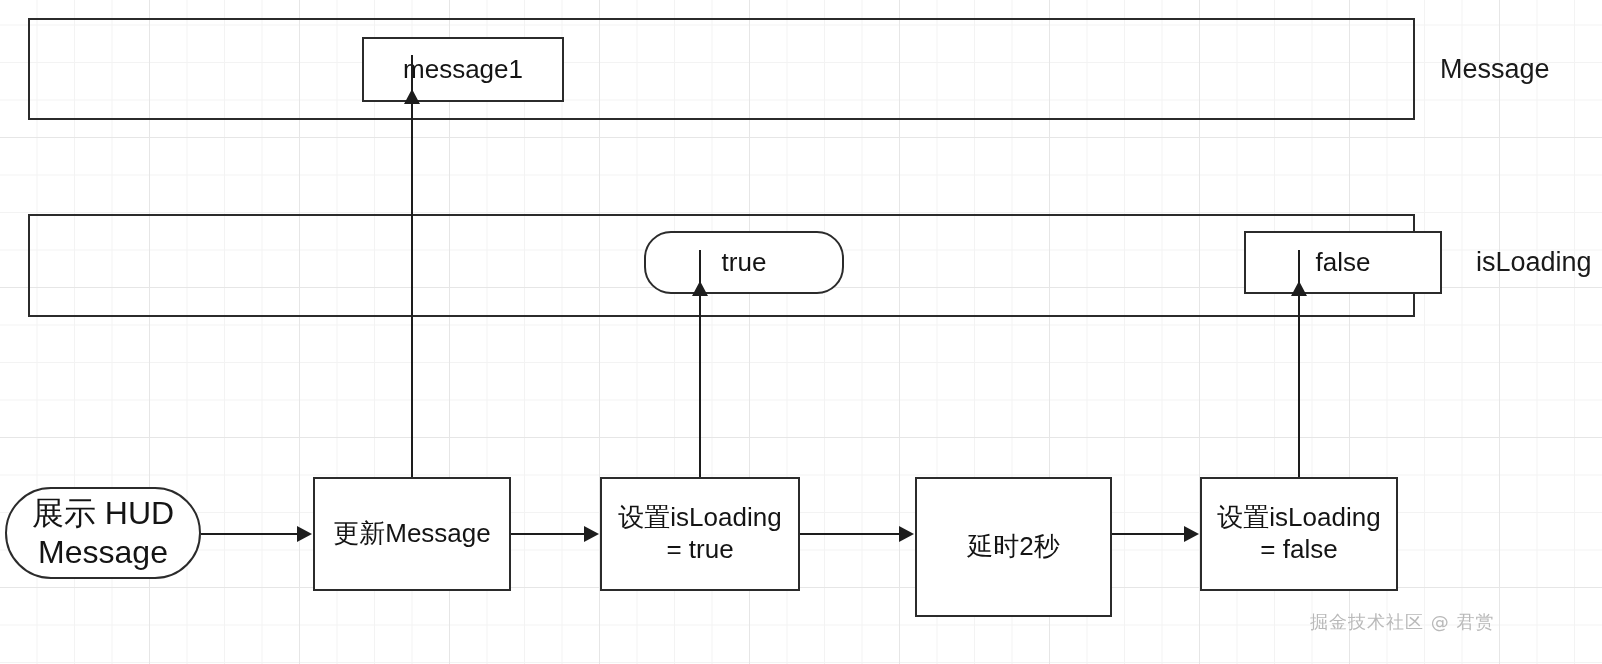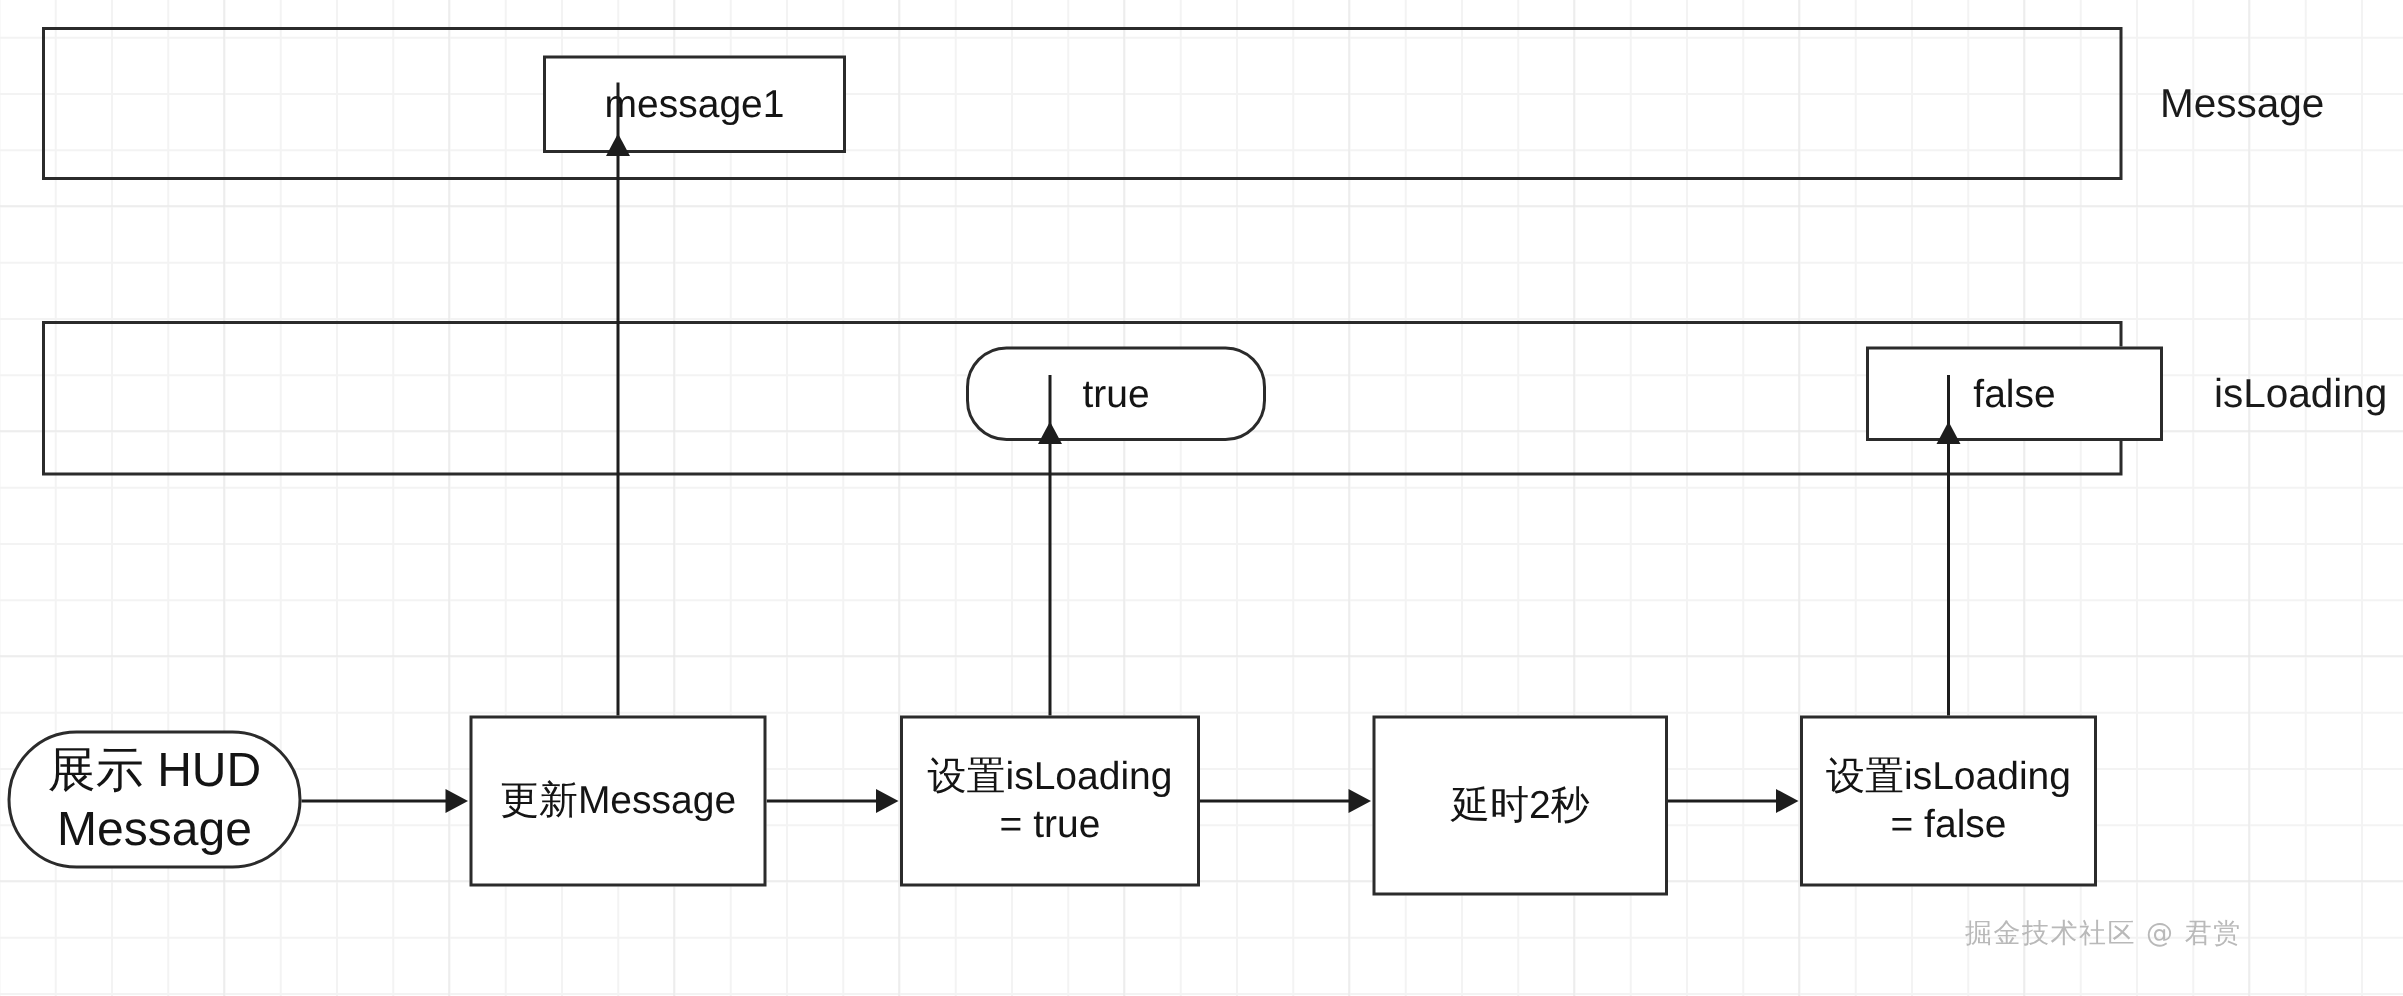--- a/index.html
+++ b/index.html
@@ -144,21 +144,21 @@
 
   <div class="node process" style="left:313px; top:477px; width:198px; height:114px;">
     <span style="white-space:pre-line;text-align:center;">更新Message</span>
   </div>
 
   <div class="node process" style="left:600px; top:477px; width:200px; height:114px;">
     <span style="white-space:pre-line;">设置isLoading
 = true</span>
   </div>
 
-  <div class="node process" style="left:915px; top:477px; width:197px; height:120px;">
+  <div class="node process" style="left:915px; top:477px; width:197px; height:140px;">
     <span style="white-space:pre-line;">延时2秒</span>
   </div>
 
   <div class="node process" style="left:1200px; top:477px; width:198px; height:114px;">
     <span style="white-space:pre-line;">设置isLoading
 = false</span>
   </div>
 
   <div class="watermark" style="left:1310px; top:610px;">掘金技术社区 @ 君赏</div>
 

